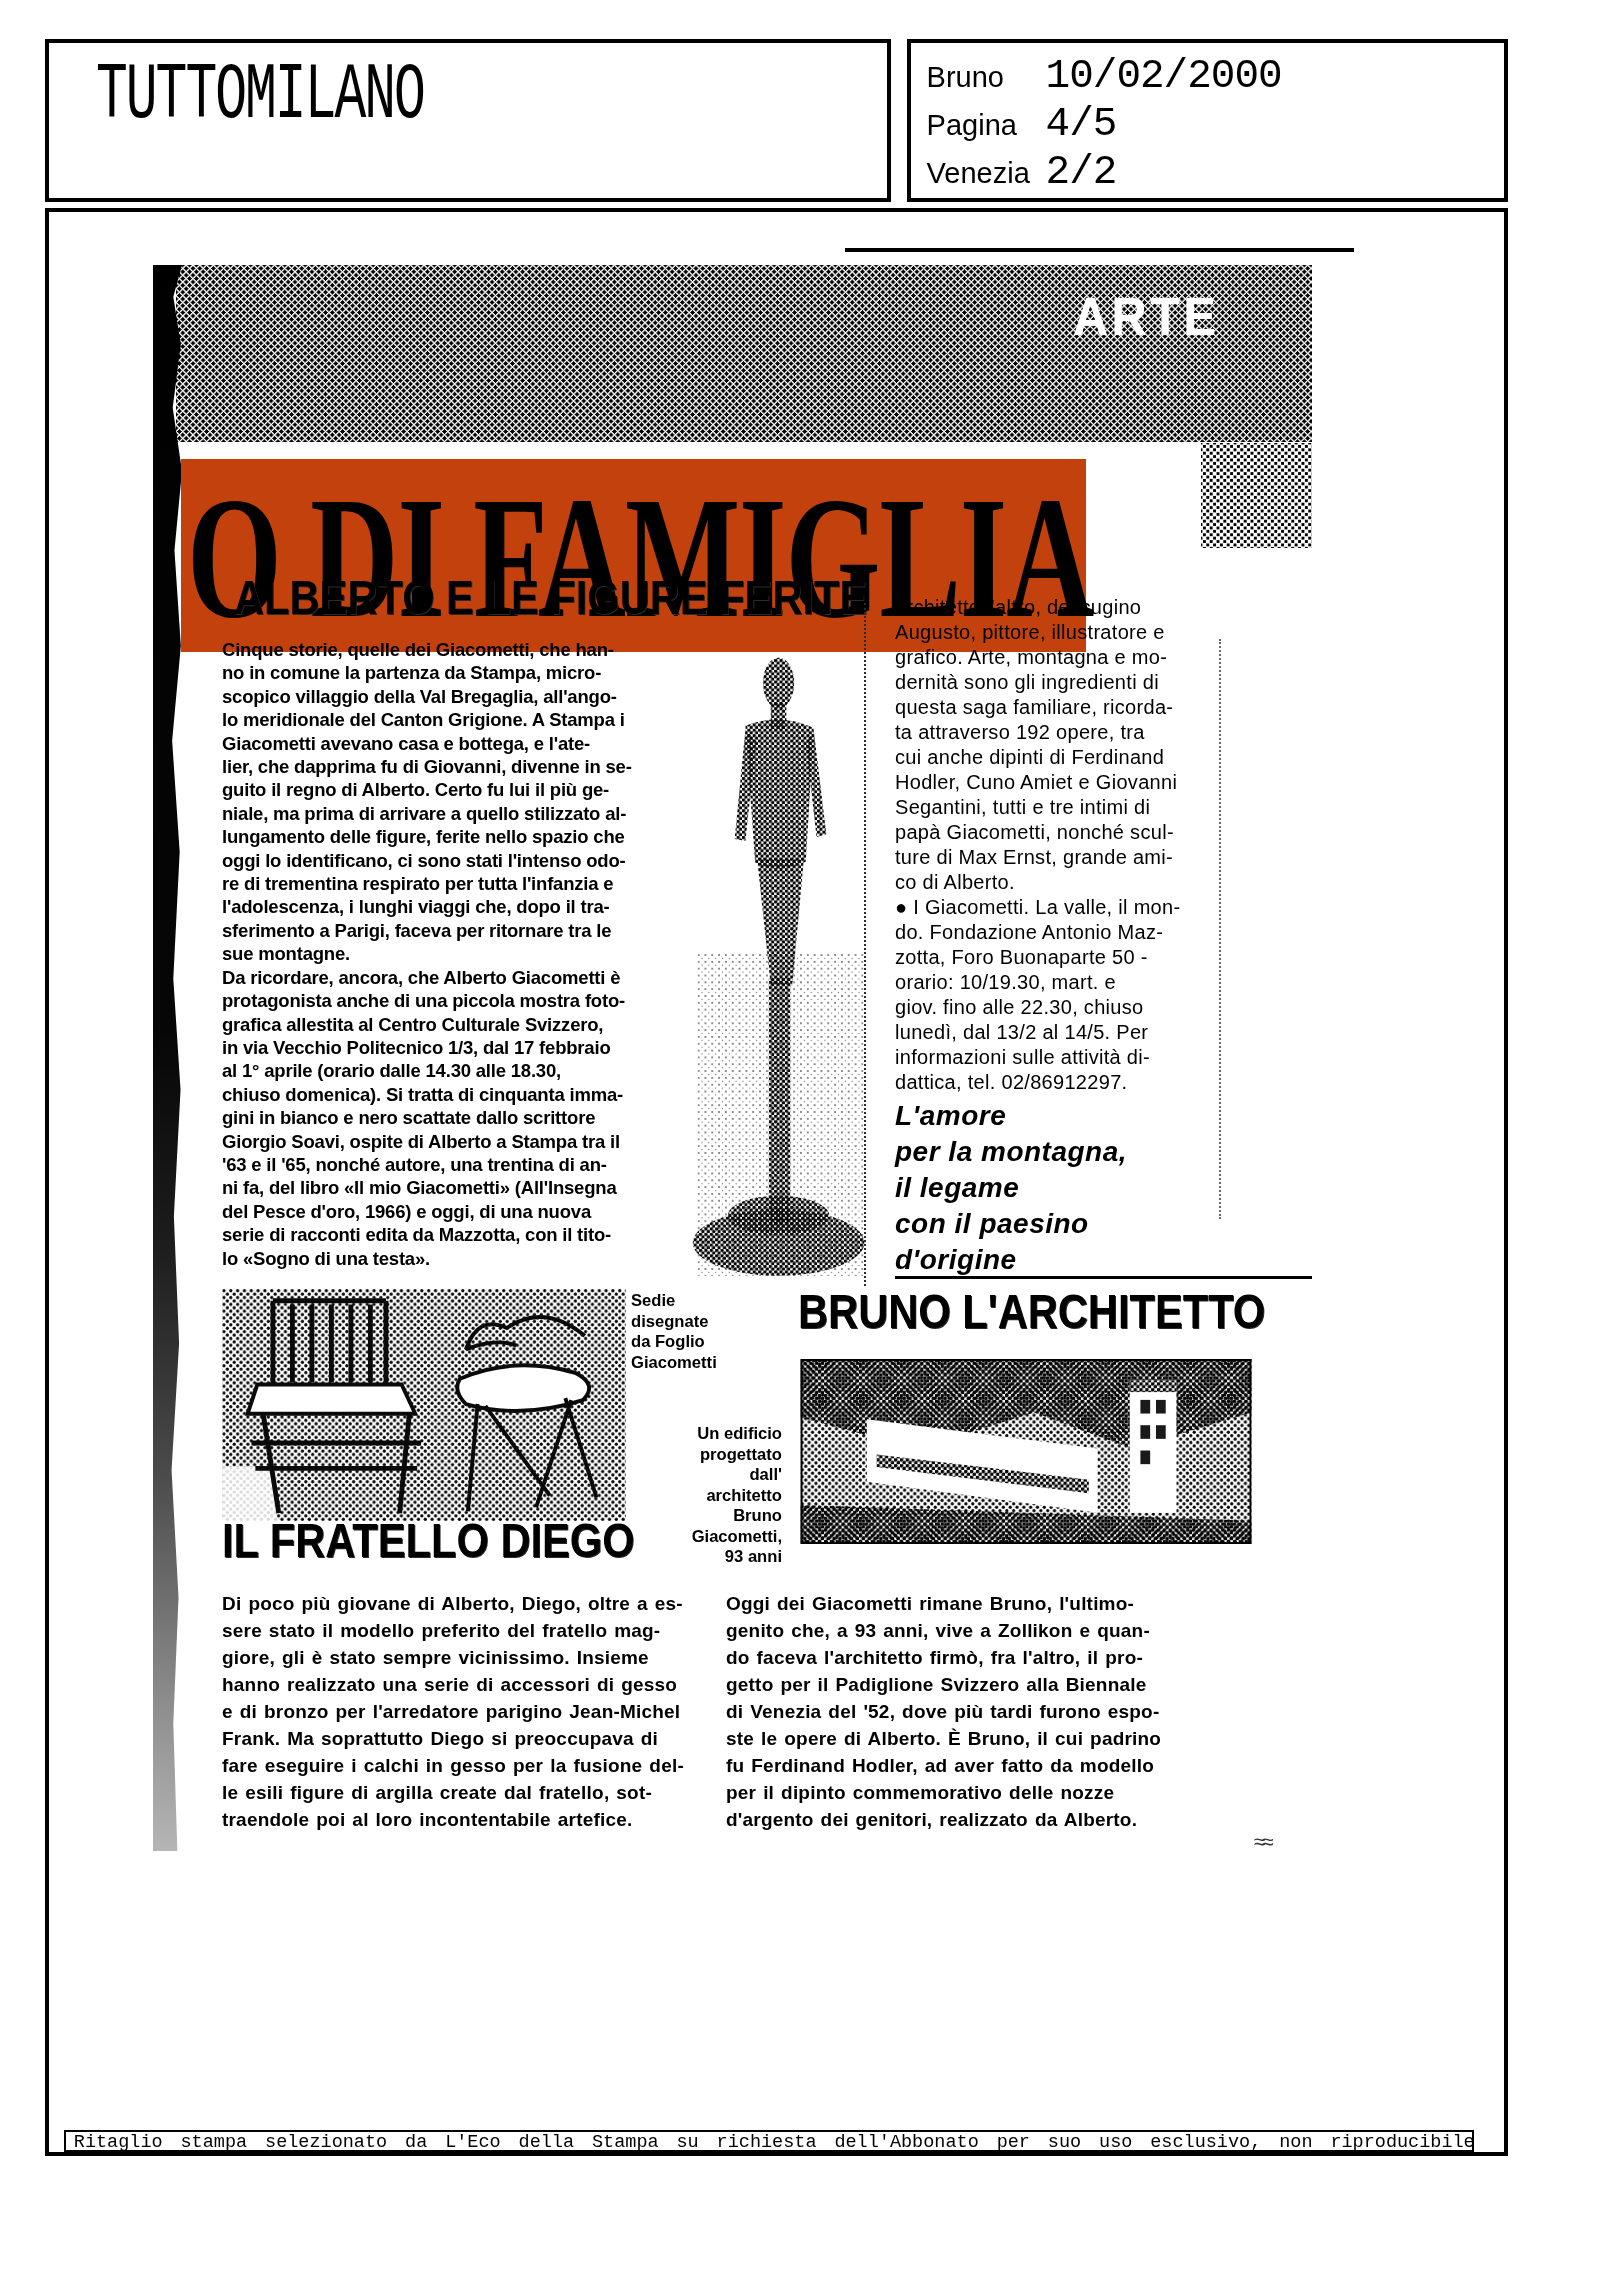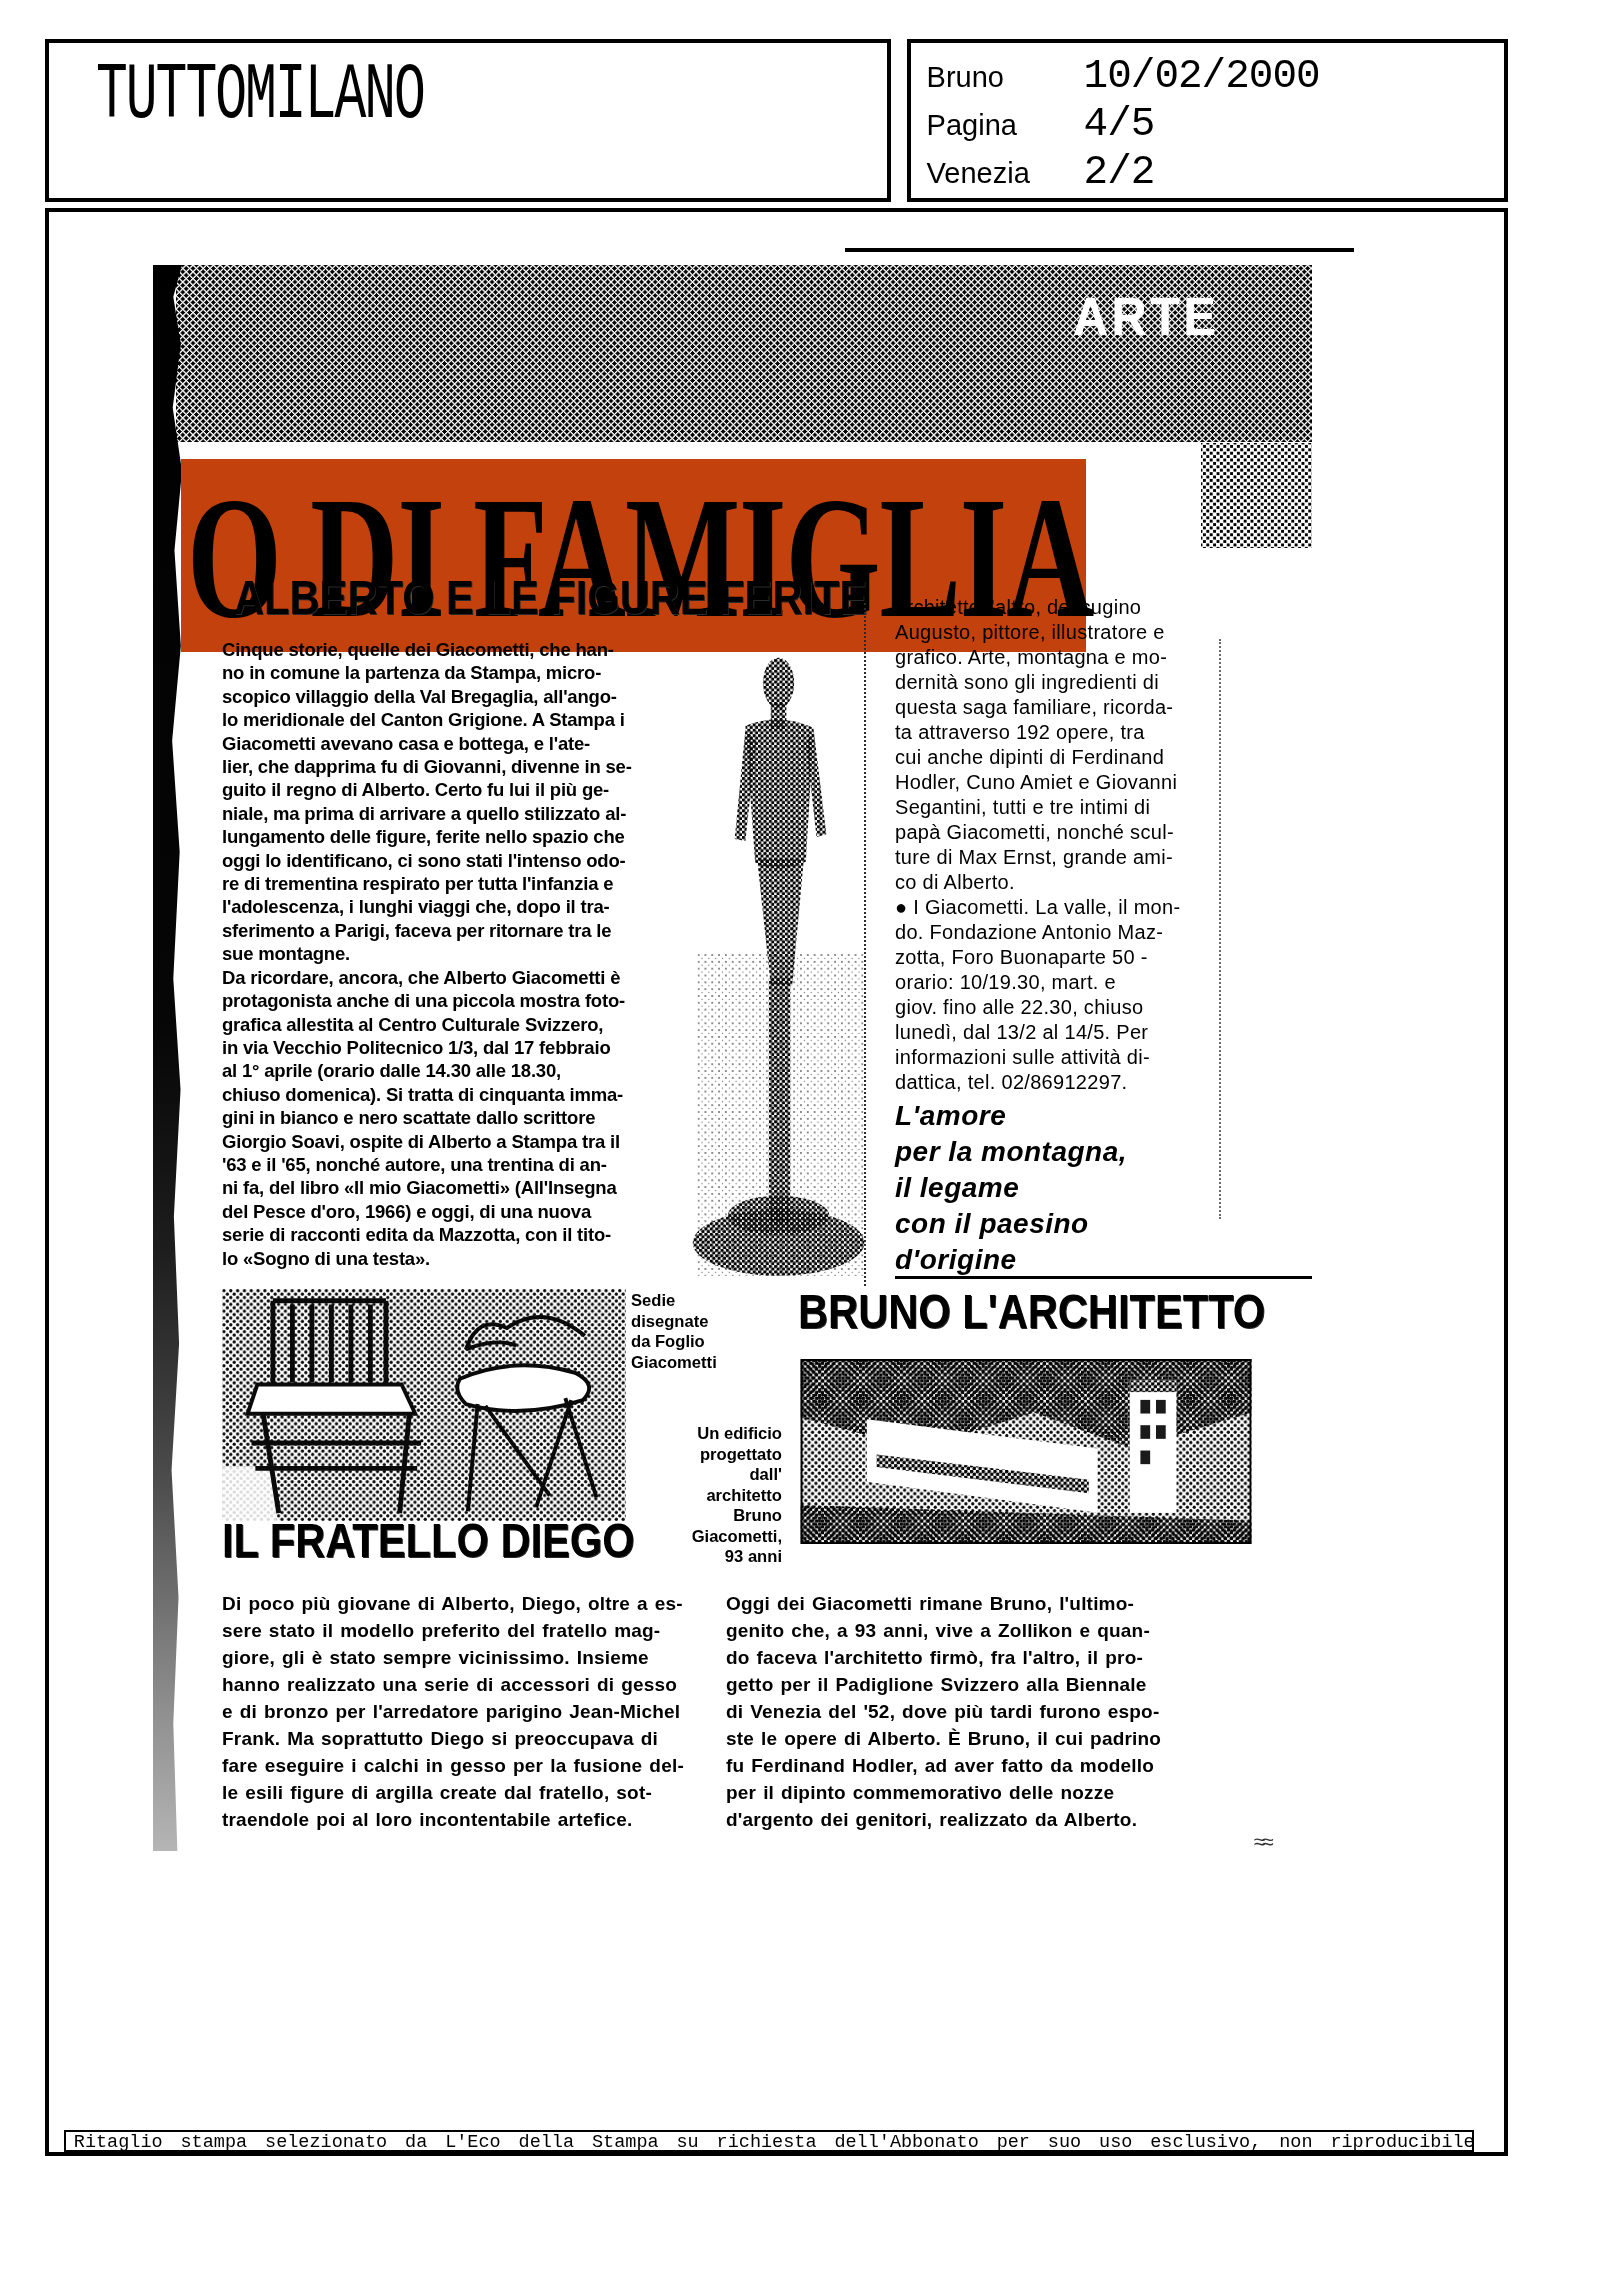--- a/index.html
+++ b/index.html
@@ -6,21 +6,21 @@
   #page{position:relative;width:1623px;height:2272px;background:#fff;
         font-family:"Liberation Sans",sans-serif;color:#000;overflow:hidden;}
   .abs{position:absolute;box-sizing:border-box;}
 
   
   .hbox{border:4.9px solid #000;background:#fff;}
   .brand{font-family:"Liberation Mono",monospace;font-size:53px;line-height:53px;
          letter-spacing:-2px;display:inline-block;transform:scaleY(1.5);transform-origin:0 0;}
   .meta-row{display:flex;align-items:baseline;height:48px;}
   .meta-label{font-size:29px;width:119px;display:inline-block;}
-  .meta-value{font-family:"Liberation Mono",monospace;font-size:41px;letter-spacing:-1px;margin-left:38px;}
+  .meta-value{font-family:"Liberation Mono",monospace;font-size:41px;letter-spacing:-1px;}
 
   
   .frame{border:4.9px solid #000;}
 
   
   .ht-dark{background-color:#fff;
     background-image:radial-gradient(circle 2px,#000 98%,transparent 100%),
                      radial-gradient(circle 2px,#000 98%,transparent 100%);
     background-size:6.8px 6.8px;background-position:0 0,3.4px 3.4px;}
   .ht-mid{background-color:#fff;

